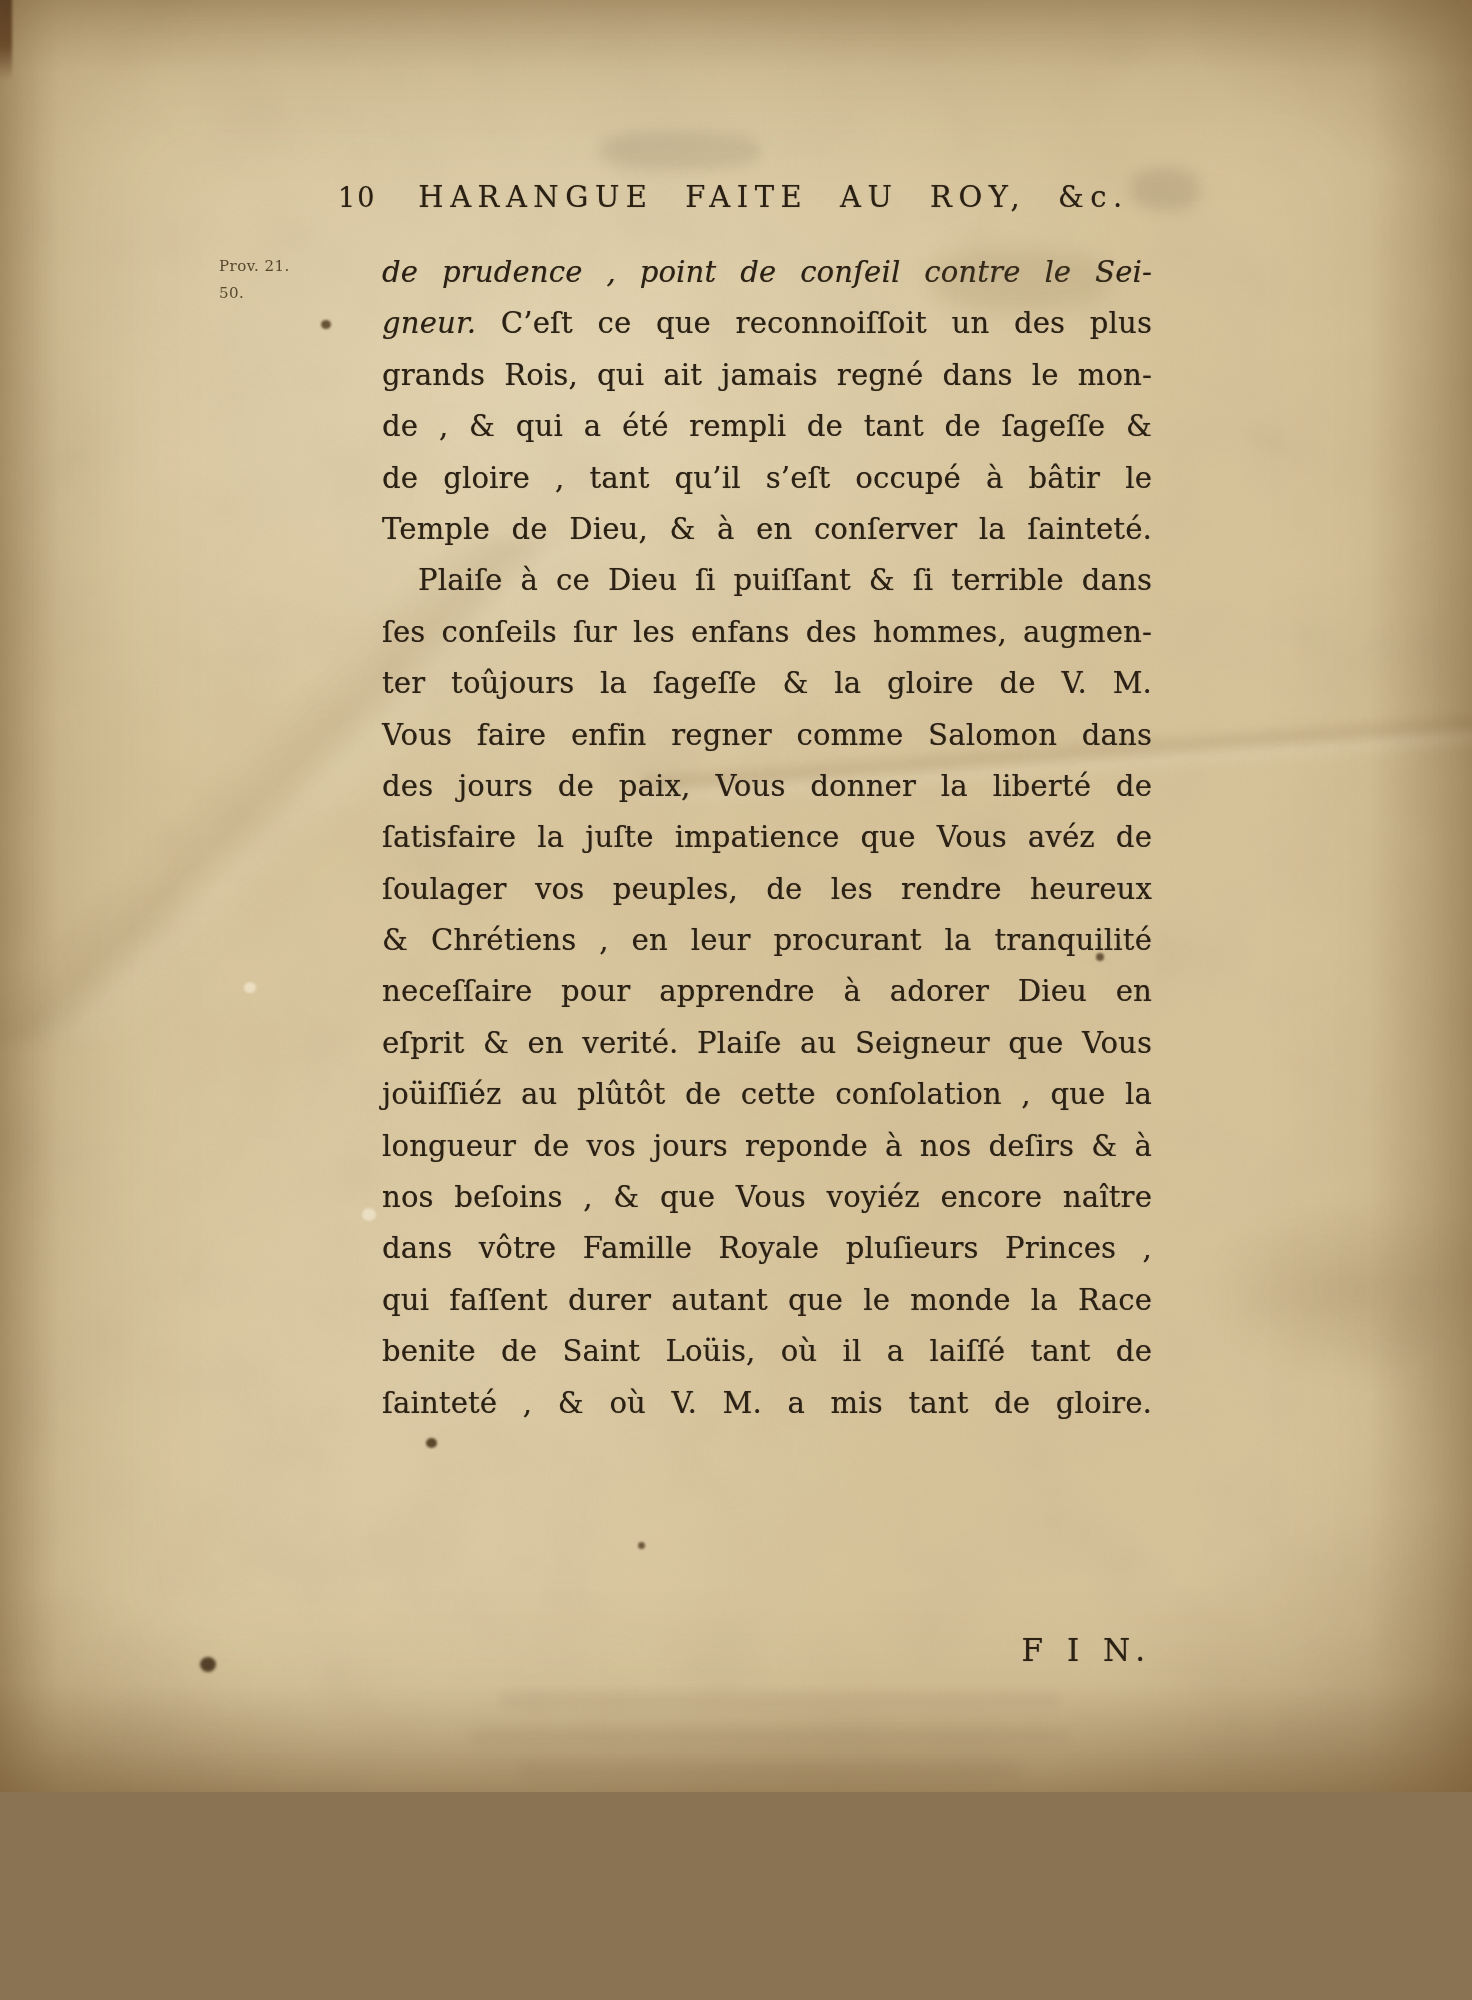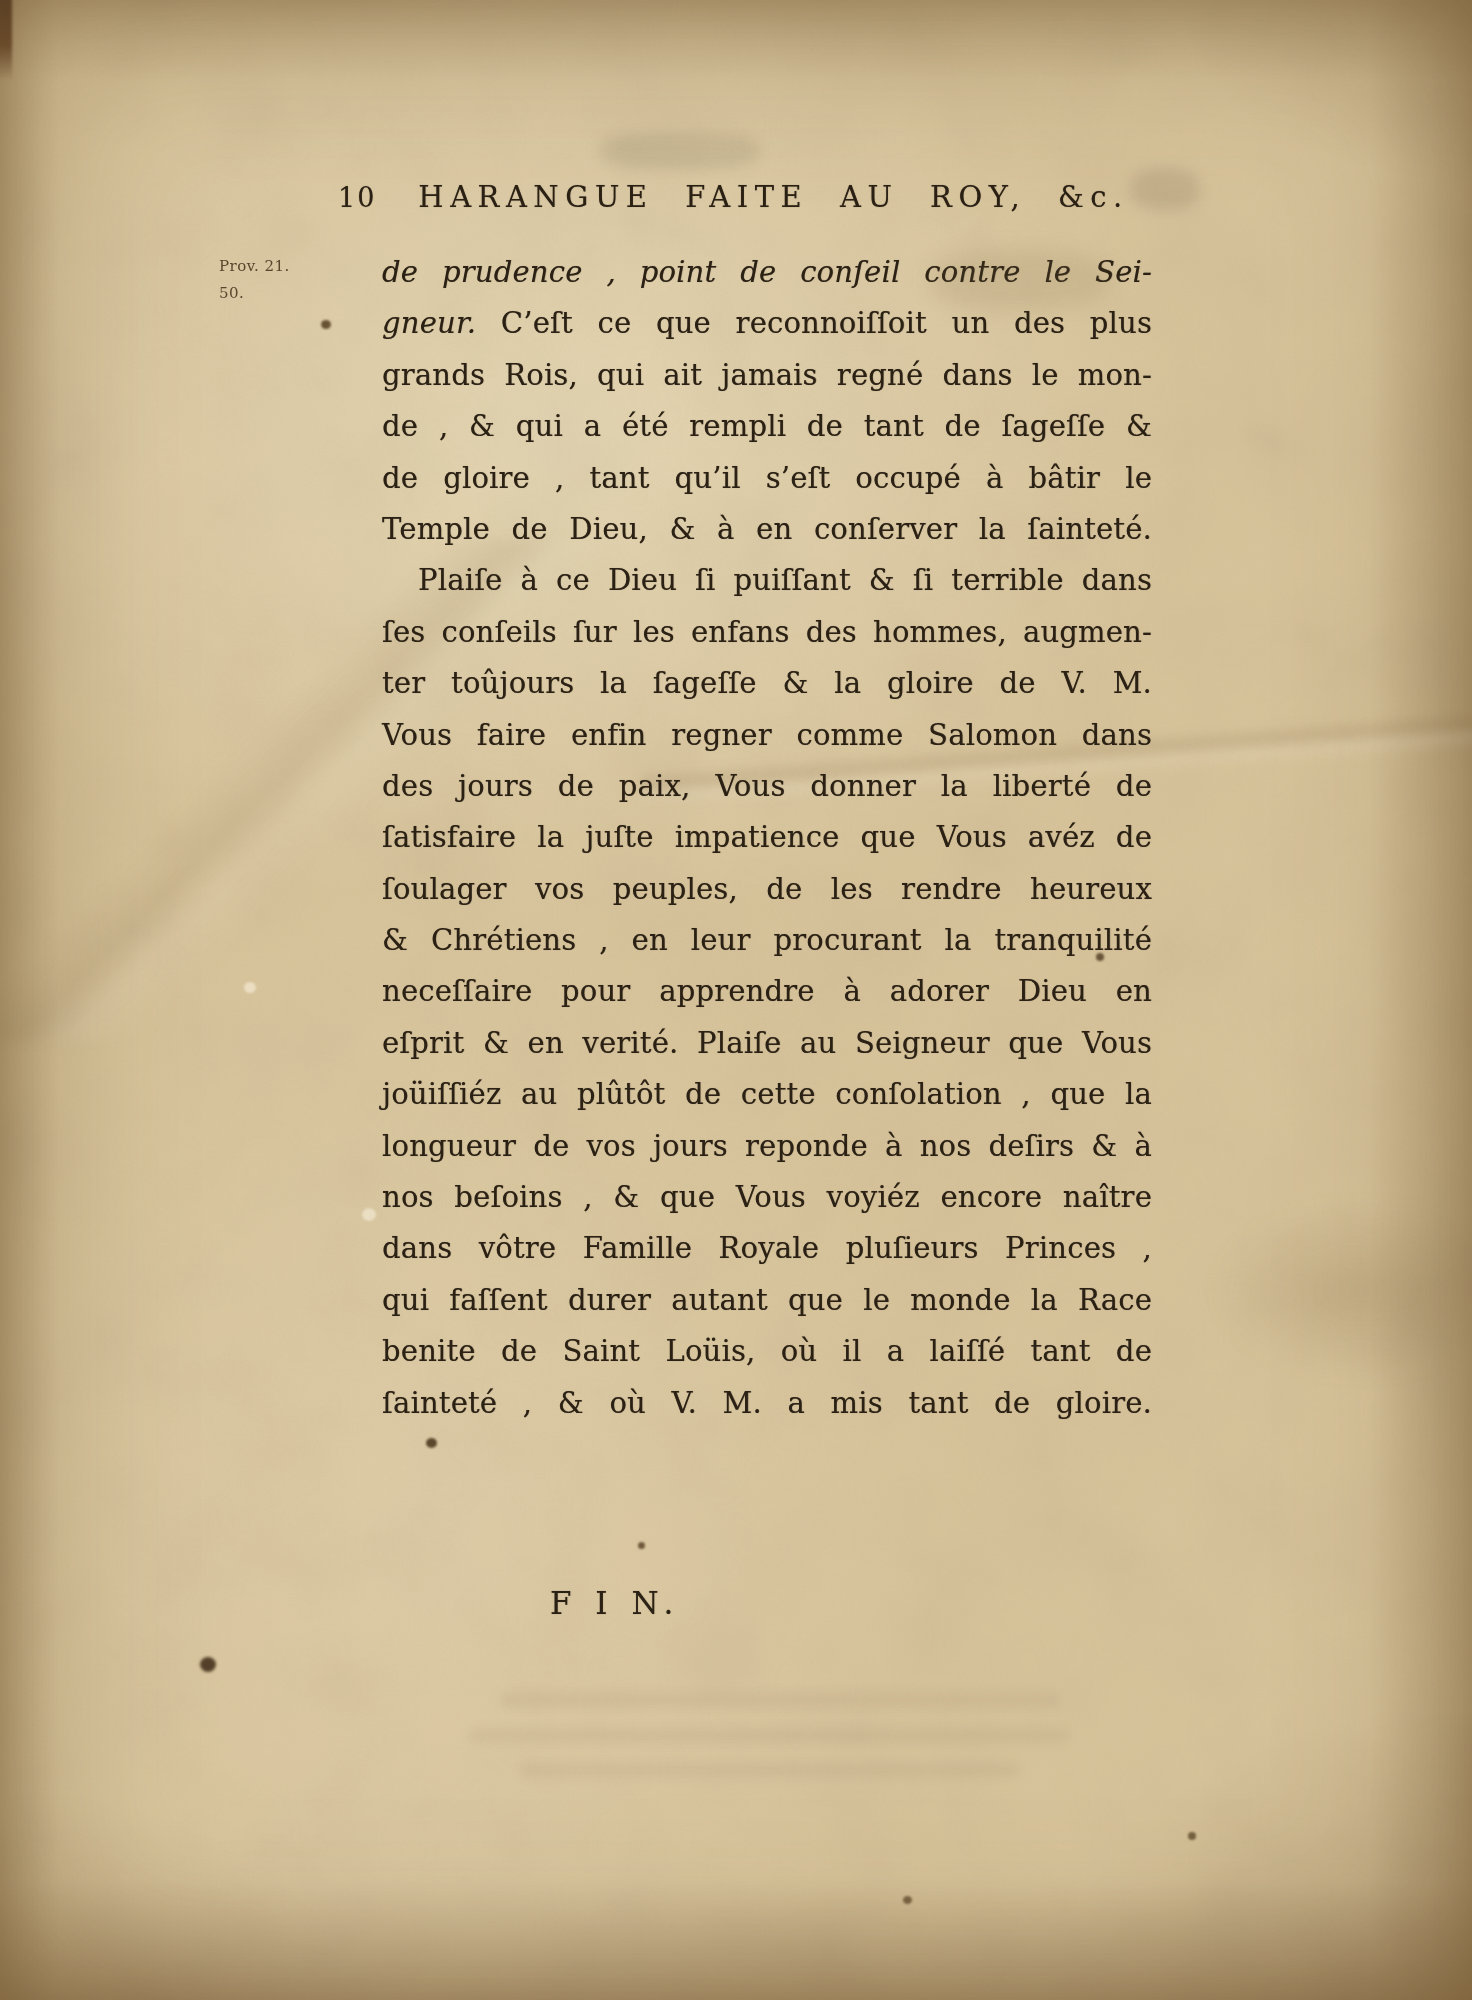--- a/index.html
+++ b/index.html
@@ -5,21 +5,21 @@
   :root{
     --paper:#d9c59c;
     --paper-light:#e6d5ae;
     --paper-dark:#c3a878;
     --ink:#2b2114;
     --margin-ink:#5a472e;
   }
   html,body{margin:0;padding:0;background:#8a7352;}
   #page{
     position:relative;
-    width:1472px;height:2000px;
+    width:1472px;height:1792px;
     margin:0 auto;
     overflow:hidden;
     background-color:var(--paper);
     background-image:
       radial-gradient(ellipse 900px 700px at 38% 22%, rgba(240,229,199,.55), rgba(240,229,199,0) 70%),
       radial-gradient(ellipse 700px 900px at 30% 75%, rgba(235,222,190,.35), rgba(235,222,190,0) 70%),
       linear-gradient(90deg, rgba(120,92,54,.28) 0%, rgba(120,92,54,0) 4%, rgba(120,92,54,0) 93%, rgba(120,92,54,.30) 100%),
       linear-gradient(180deg, rgba(120,92,54,.25) 0%, rgba(120,92,54,0) 4%, rgba(120,92,54,0) 94%, rgba(110,80,45,.35) 100%),
       radial-gradient(ellipse 600px 420px at 100% 100%, rgba(105,75,40,.30), rgba(105,75,40,0) 70%),
       radial-gradient(ellipse 500px 300px at 0% 100%, rgba(110,82,46,.22), rgba(110,82,46,0) 70%),
@@ -59,22 +59,22 @@
   }
   .line{
     text-align:justify;
     text-align-last:justify;
     height:51.4px;overflow:visible;white-space:normal;
   }
   .line.indent{padding-left:36px;}
   .it{font-style:italic;}
   
   .fin{
-    position:absolute;left:382px;top:1585px;width:770px;
-    text-align:left;padding-left:168px;box-sizing:border-box;
+    position:absolute;left:382px;top:1632px;width:770px;
+    text-align:right;padding-left:168px;box-sizing:border-box;
     font-size:31px;letter-spacing:7px;
     text-shadow:0 0 1px rgba(43,33,20,.5);
   }
   
   .blob{position:absolute;pointer-events:none;border-radius:50%;}
   .crease-h{
     position:absolute;left:640px;top:722px;width:840px;height:70px;
     background:linear-gradient(177deg, rgba(118,90,52,0) 35%, rgba(118,90,52,.16) 48%, rgba(240,230,205,.22) 58%, rgba(118,90,52,0) 70%);
     filter:blur(4px);transform:rotate(-1.2deg);pointer-events:none;
   }

